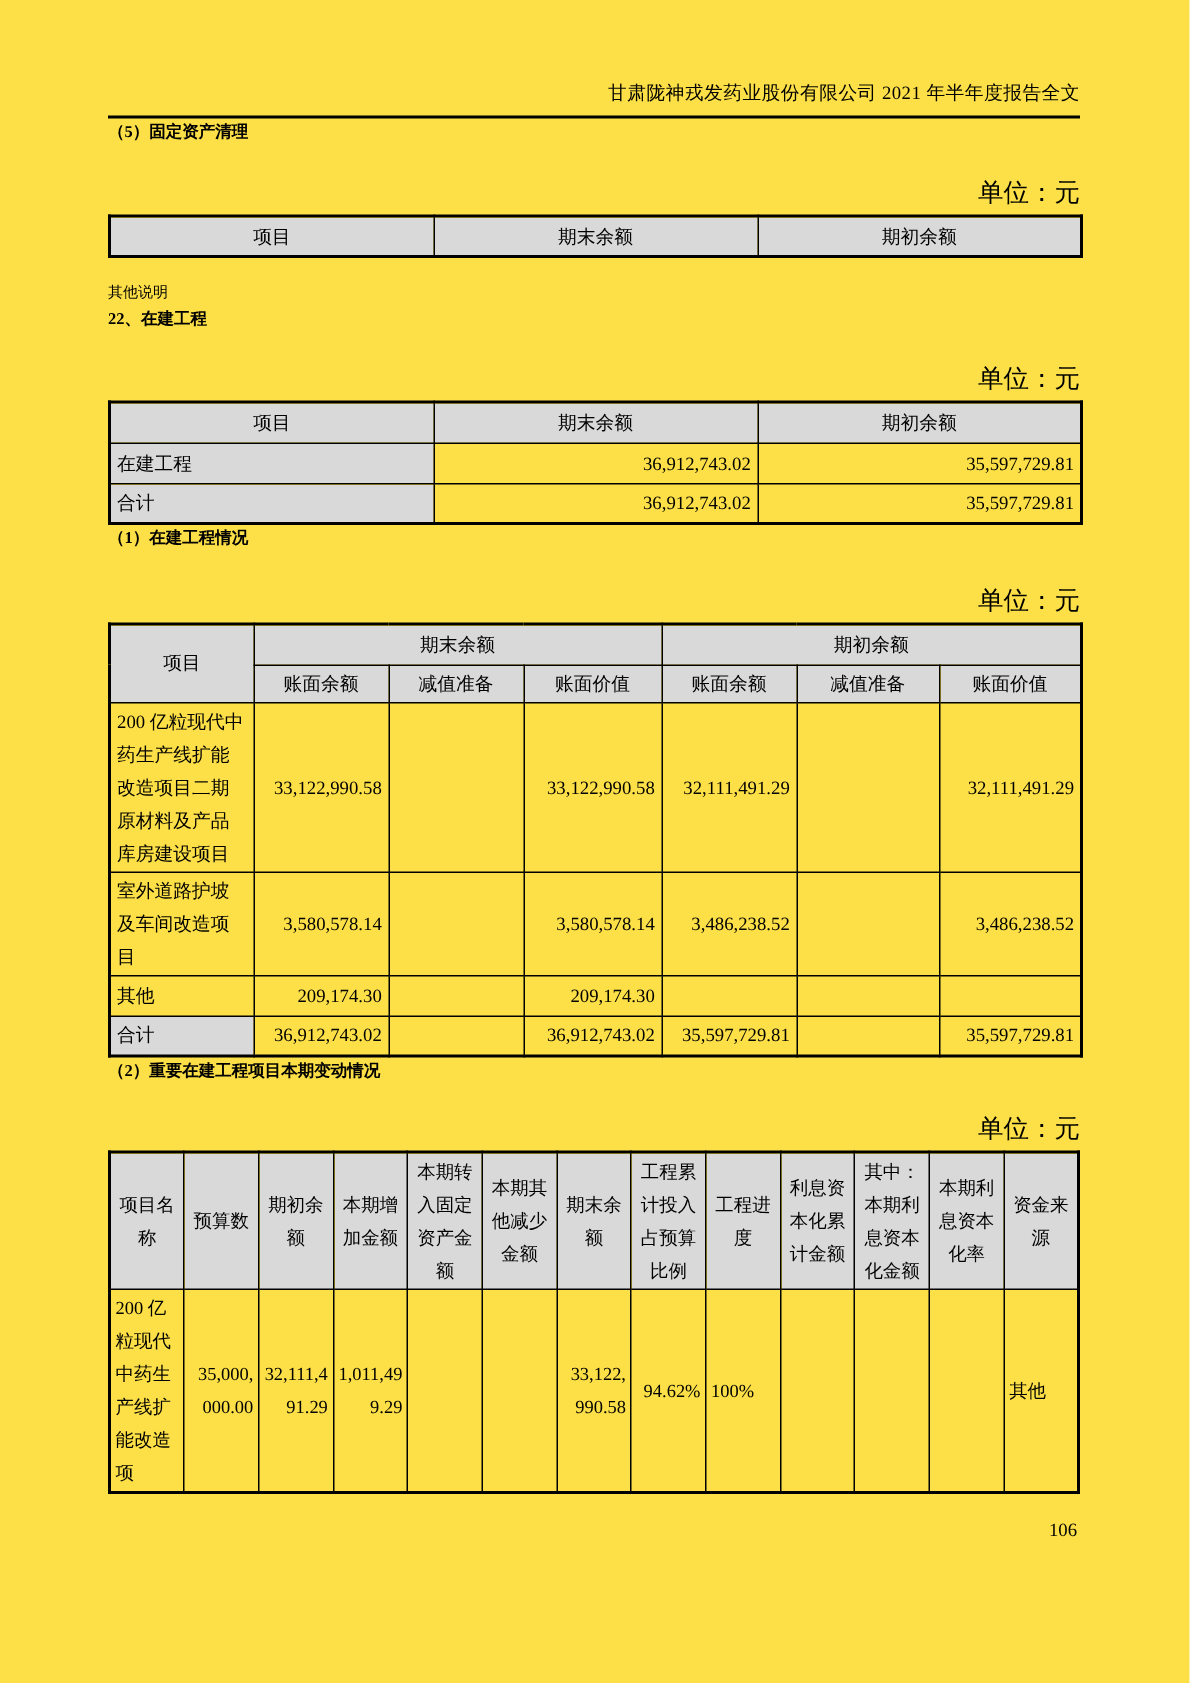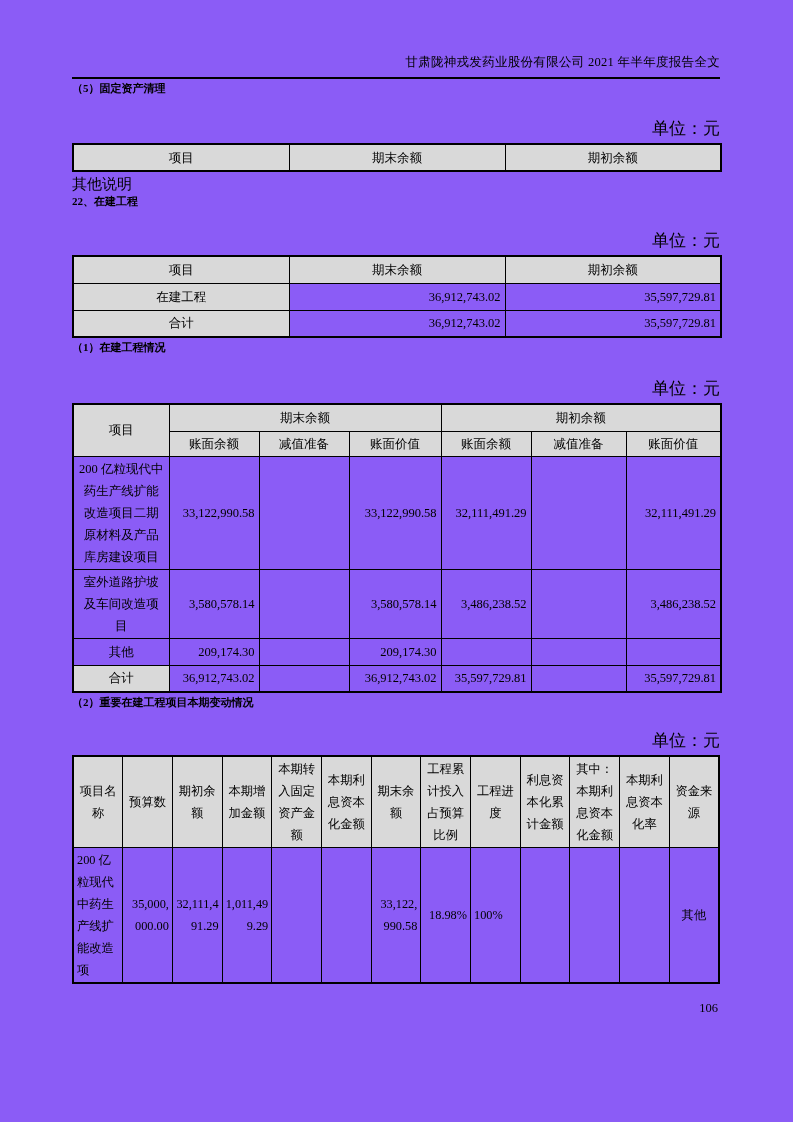--- a/index.html
+++ b/index.html
@@ -1,20 +1,20 @@
 <!DOCTYPE html>
 <html><head>
 <meta charset="utf-8">
 <style>
   html,body { margin:0; padding:0; background:#fff; }
   .page {
     position:relative;
     width:793px; height:1122px;
     box-sizing:border-box;
-    background:#8b5cf6;
+    background:#fde047;
     color:#000;
     padding:54px 73px 0 72px;
     font-family:"Liberation Serif","DejaVu Serif",serif;
     overflow:hidden;
   }
   .doc-header {
     font-size:12.5px;
     text-align:right;
     padding-bottom:7px;
     border-bottom:2px solid #000;
@@ -24,41 +24,41 @@
   h3.sec { font-size:11px; font-weight:bold; margin:0; line-height:19px; }
   .h-s5   { margin-top:20px; }
   .h-s22  { margin-top:18px; }
   .h-s221 { margin-top:18px; }
   .h-s222 { margin-top:21px; }
   .unit { font-size:17px; text-align:right; line-height:16px; }
   .u1 { margin-top:23px; }
   .u2 { margin-top:22px; }
   .u3 { margin-top:24px; }
   .u4 { margin-top:21px; }
-  .note { font-size:15px; margin-top:4px; line-height:16px; }
+  .note { font-size:10px; margin-top:16px; line-height:16px; }
 
   table {
     border-collapse:collapse;
     table-layout:fixed;
     width:648px;
     font-size:12.5px;
     border:2px solid #000;
     margin-top:6px;
   }
   td {
     border:1px solid #000;
     padding:1px 4px;
     vertical-align:middle;
     overflow:hidden;
     line-height:22px;
   }
   .gray { background:#d9d9d9; }
   .ctr  { text-align:center; }
   .num  { text-align:right; }
-  .lbl  { text-align:center; }
+  .lbl  { text-align:left; }
   .t4 td { padding:1px 3px; font-size:12.3px; }
   .wrapnum { word-break:break-all; text-align:right; }
   .wraplbl { word-break:break-all; text-align:left;font-family:Liberation Serif, serif; }
   .pct-r { text-align:right; }
   .pct-l { text-align:left; }
   .page-number {
     margin-top:17px;
     text-align:right;
     font-size:12.5px;
     padding-right:2px;
@@ -186,38 +186,38 @@
   <h3 class="sec h-s222">（2）重要在建工程项目本期变动情况</h3>
   <div class="unit u4">单位：元</div>
   <table class="t4">
     <tbody>
         <tr style="height:90px">
       <td class="gray ctr">项目名称</td>
       <td class="gray ctr">预算数</td>
       <td class="gray ctr">期初余额</td>
       <td class="gray ctr">本期增加金额</td>
       <td class="gray ctr">本期转入固定资产金额</td>
-      <td class="gray ctr">本期利息资本化金额</td>
+      <td class="gray ctr">本期其他减少金额</td>
       <td class="gray ctr">期末余额</td>
       <td class="gray ctr">工程累计投入占预算比例</td>
       <td class="gray ctr">工程进度</td>
       <td class="gray ctr">利息资本化累计金额</td>
       <td class="gray ctr">其中：本期利息资本化金额</td>
       <td class="gray ctr">本期利息资本化率</td>
       <td class="gray ctr">资金来源</td>
     </tr>
     <tr style="height:110px">
       <td class="wraplbl">200 亿粒现代中药生产线扩能改造项</td>
       <td class="wrapnum">35,000,000.00</td>
       <td class="wrapnum">32,111,491.29</td>
       <td class="wrapnum">1,011,499.29</td>
       <td class="wrapnum"></td>
       <td class="wrapnum"></td>
       <td class="wrapnum">33,122,990.58</td>
-      <td class="pct-r">18.98%</td>
+      <td class="pct-r">94.62%</td>
       <td class="pct-l">100%</td>
       <td class="wrapnum"></td>
       <td class="wrapnum"></td>
       <td class="wrapnum"></td>
       <td class="lbl">其他</td>
     </tr>
   </tbody>
     </table>
 
   <div class="page-number">106</div>

